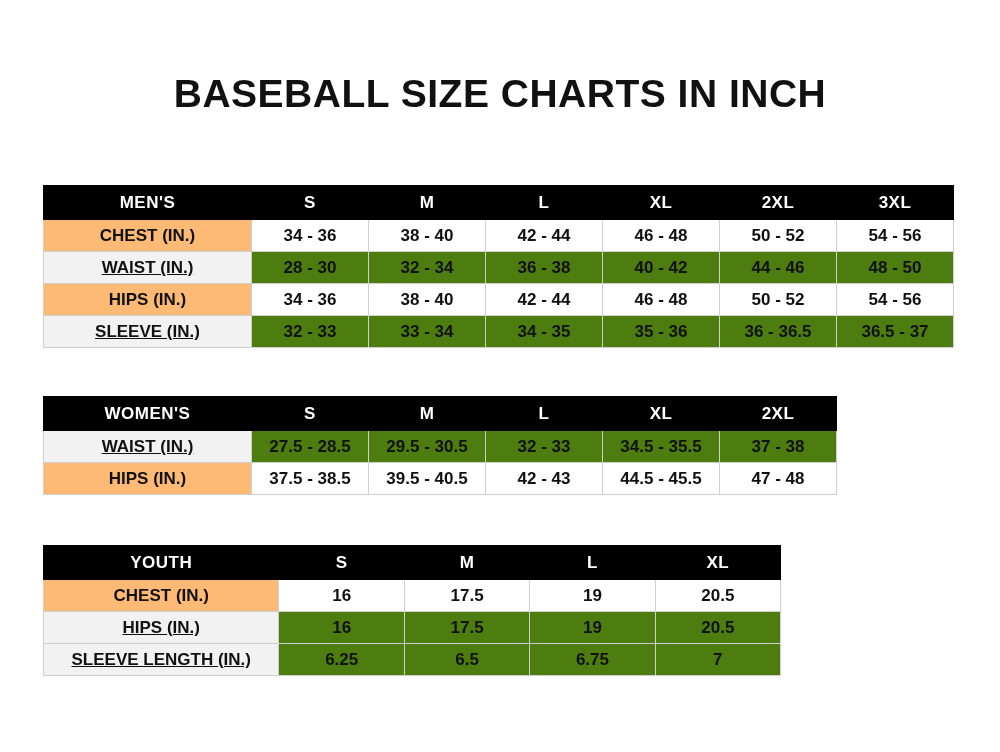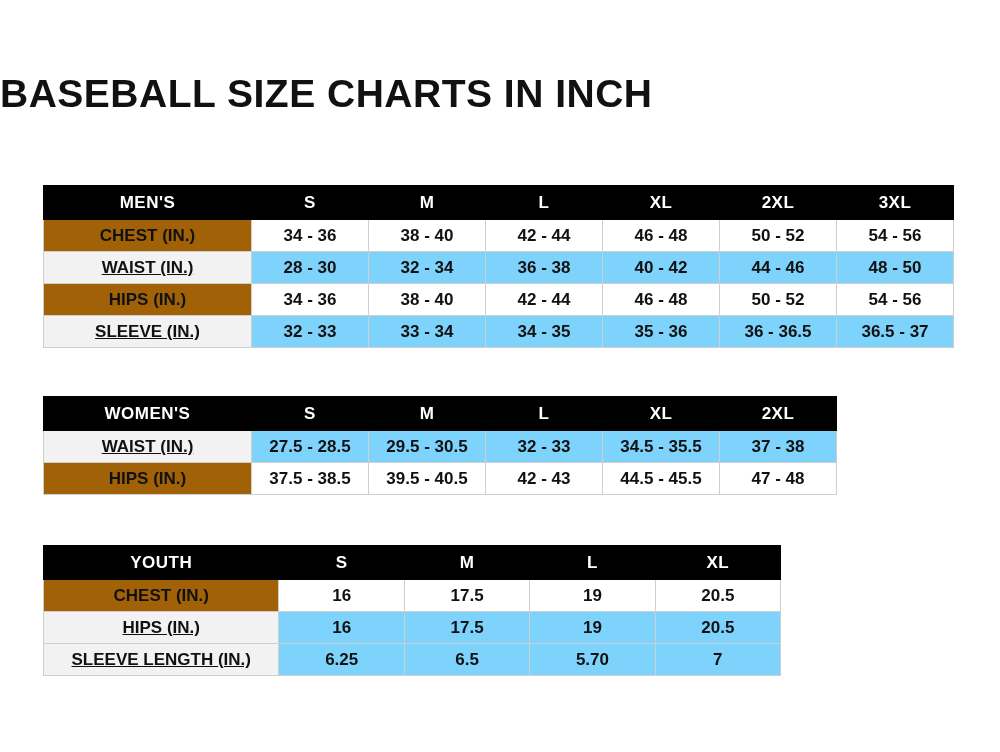--- a/index.html
+++ b/index.html
@@ -18,20 +18,21 @@
     position: relative;
     width: 1000px;
     height: 752px;
     background: #ffffff;
   }
   .title {
     position: absolute;
     top: 72px;
     left: 0;
     width: 1000px;
+    text-align: center;
     font-size: 39px;
     font-weight: bold;
     letter-spacing: 0.5px;
     color: #111111;
     font-family: "Liberation Sans", sans-serif;
   }
   .chart {
     position: absolute;
     border-collapse: collapse;
     table-layout: fixed;
@@ -56,24 +57,24 @@
     letter-spacing: 0.5px;
   }
   .chart thead th.rowhead {
     text-align: center;
   }
   .chart tbody td {
     background: #ffffff;
     color: #111111;
   }
   .chart tbody tr.alt td {
-    background: #7dd3fc;
+    background: #4d7c0f;
   }
   .chart tbody td.rowlabel {
-    background: #a16207;
+    background: #fdba74;
     font-weight: bold;
   }
   .chart tbody tr.alt td.rowlabel {
     background: #f2f2f2;
     text-decoration: underline;
   }
 
   
   #mens-table {
     top: 185px;
@@ -239,19 +240,19 @@
         <td class="rowlabel">HIPS (IN.)</td>
         <td>16</td>
         <td>17.5</td>
         <td>19</td>
         <td>20.5</td>
       </tr>
       <tr class="alt">
         <td class="rowlabel">SLEEVE LENGTH (IN.)</td>
         <td>6.25</td>
         <td>6.5</td>
-        <td>5.70</td>
+        <td>6.75</td>
         <td>7</td>
       </tr>
     </tbody>
   </table>
 
 </div>
 
 </body></html>

